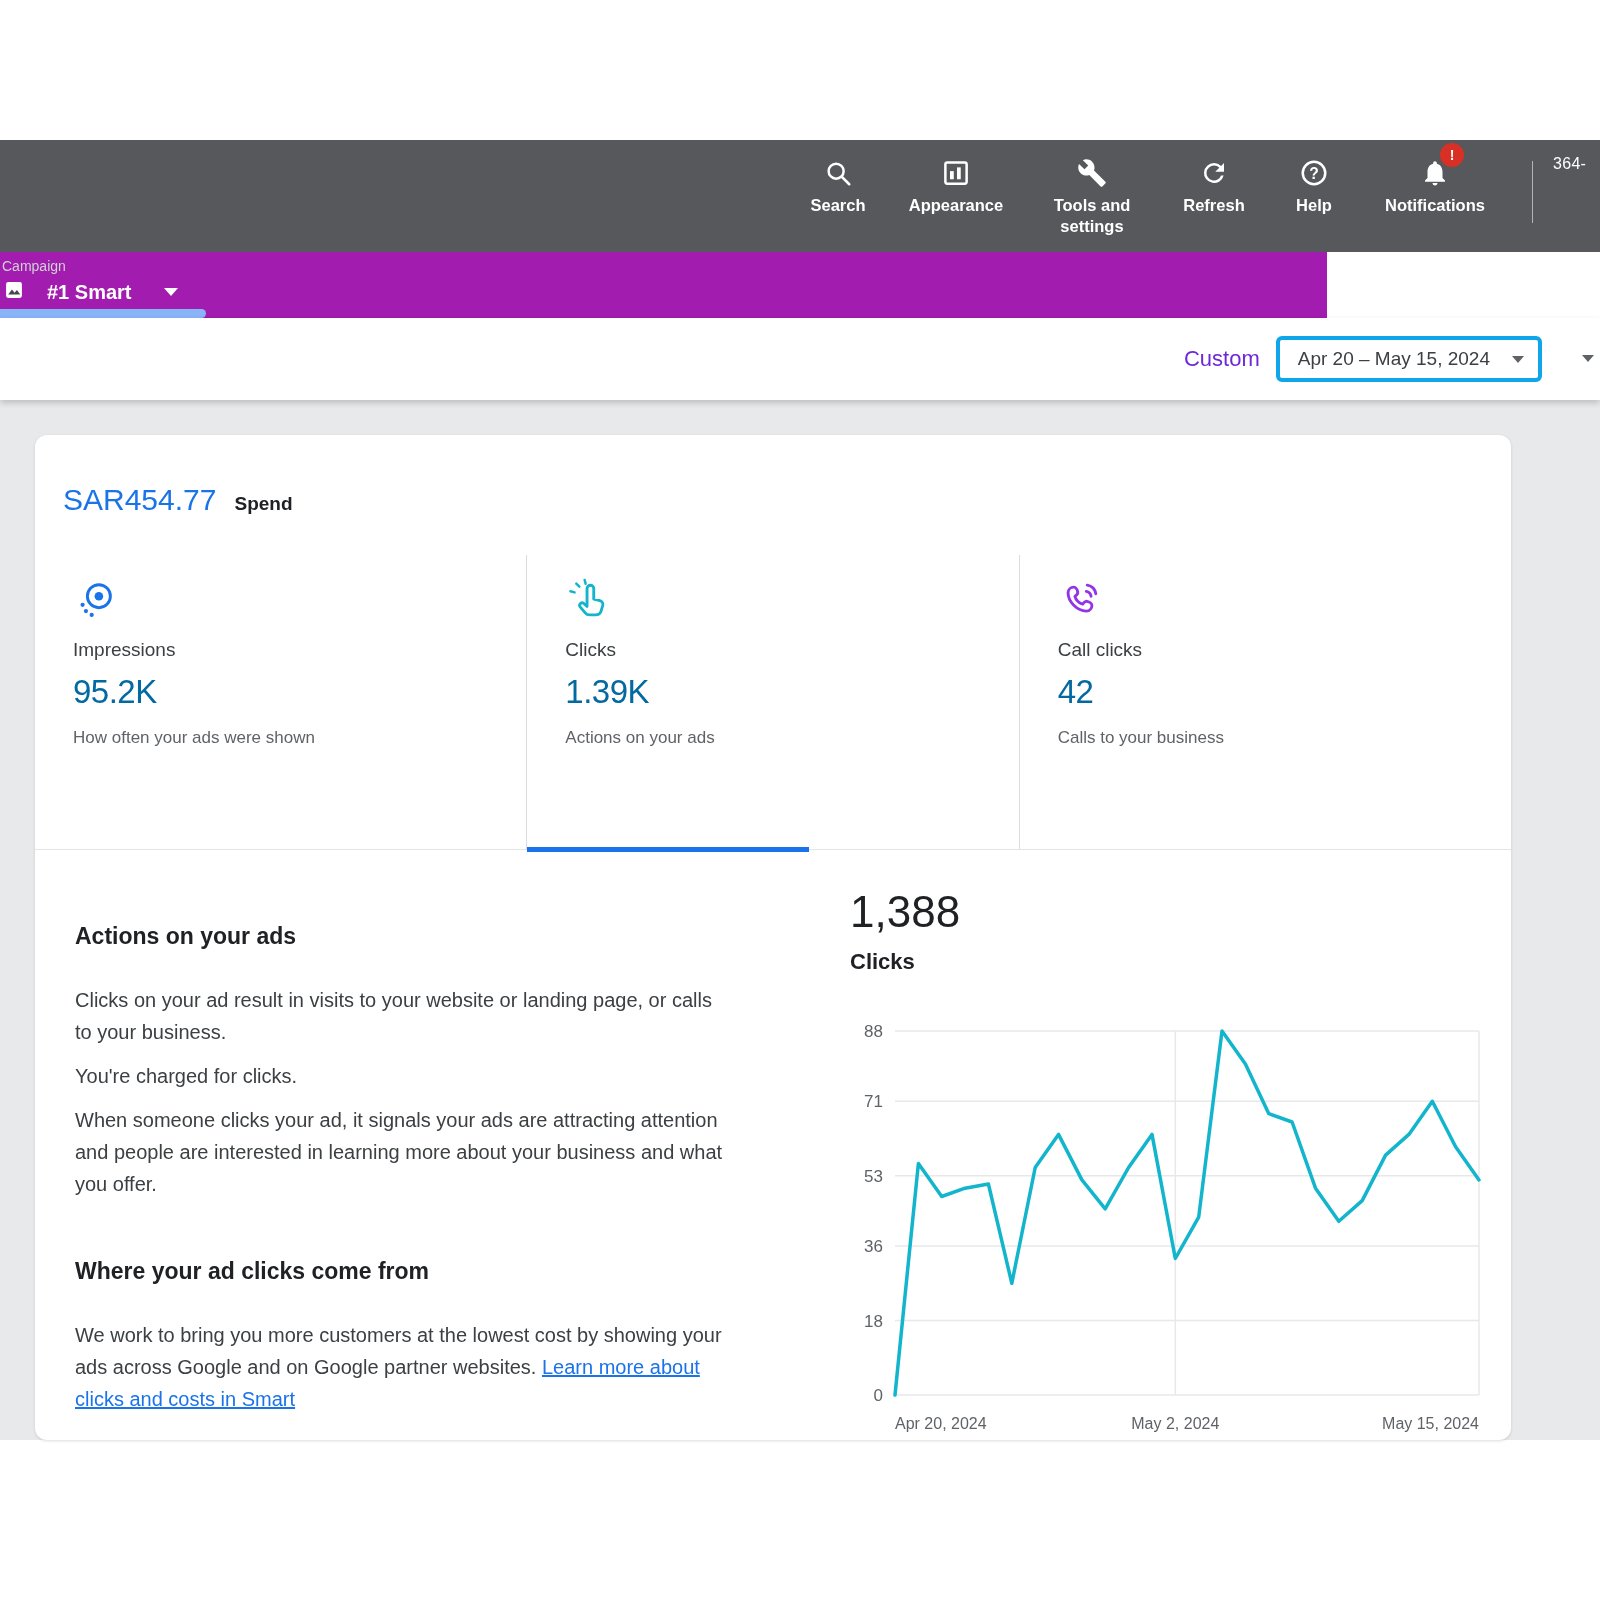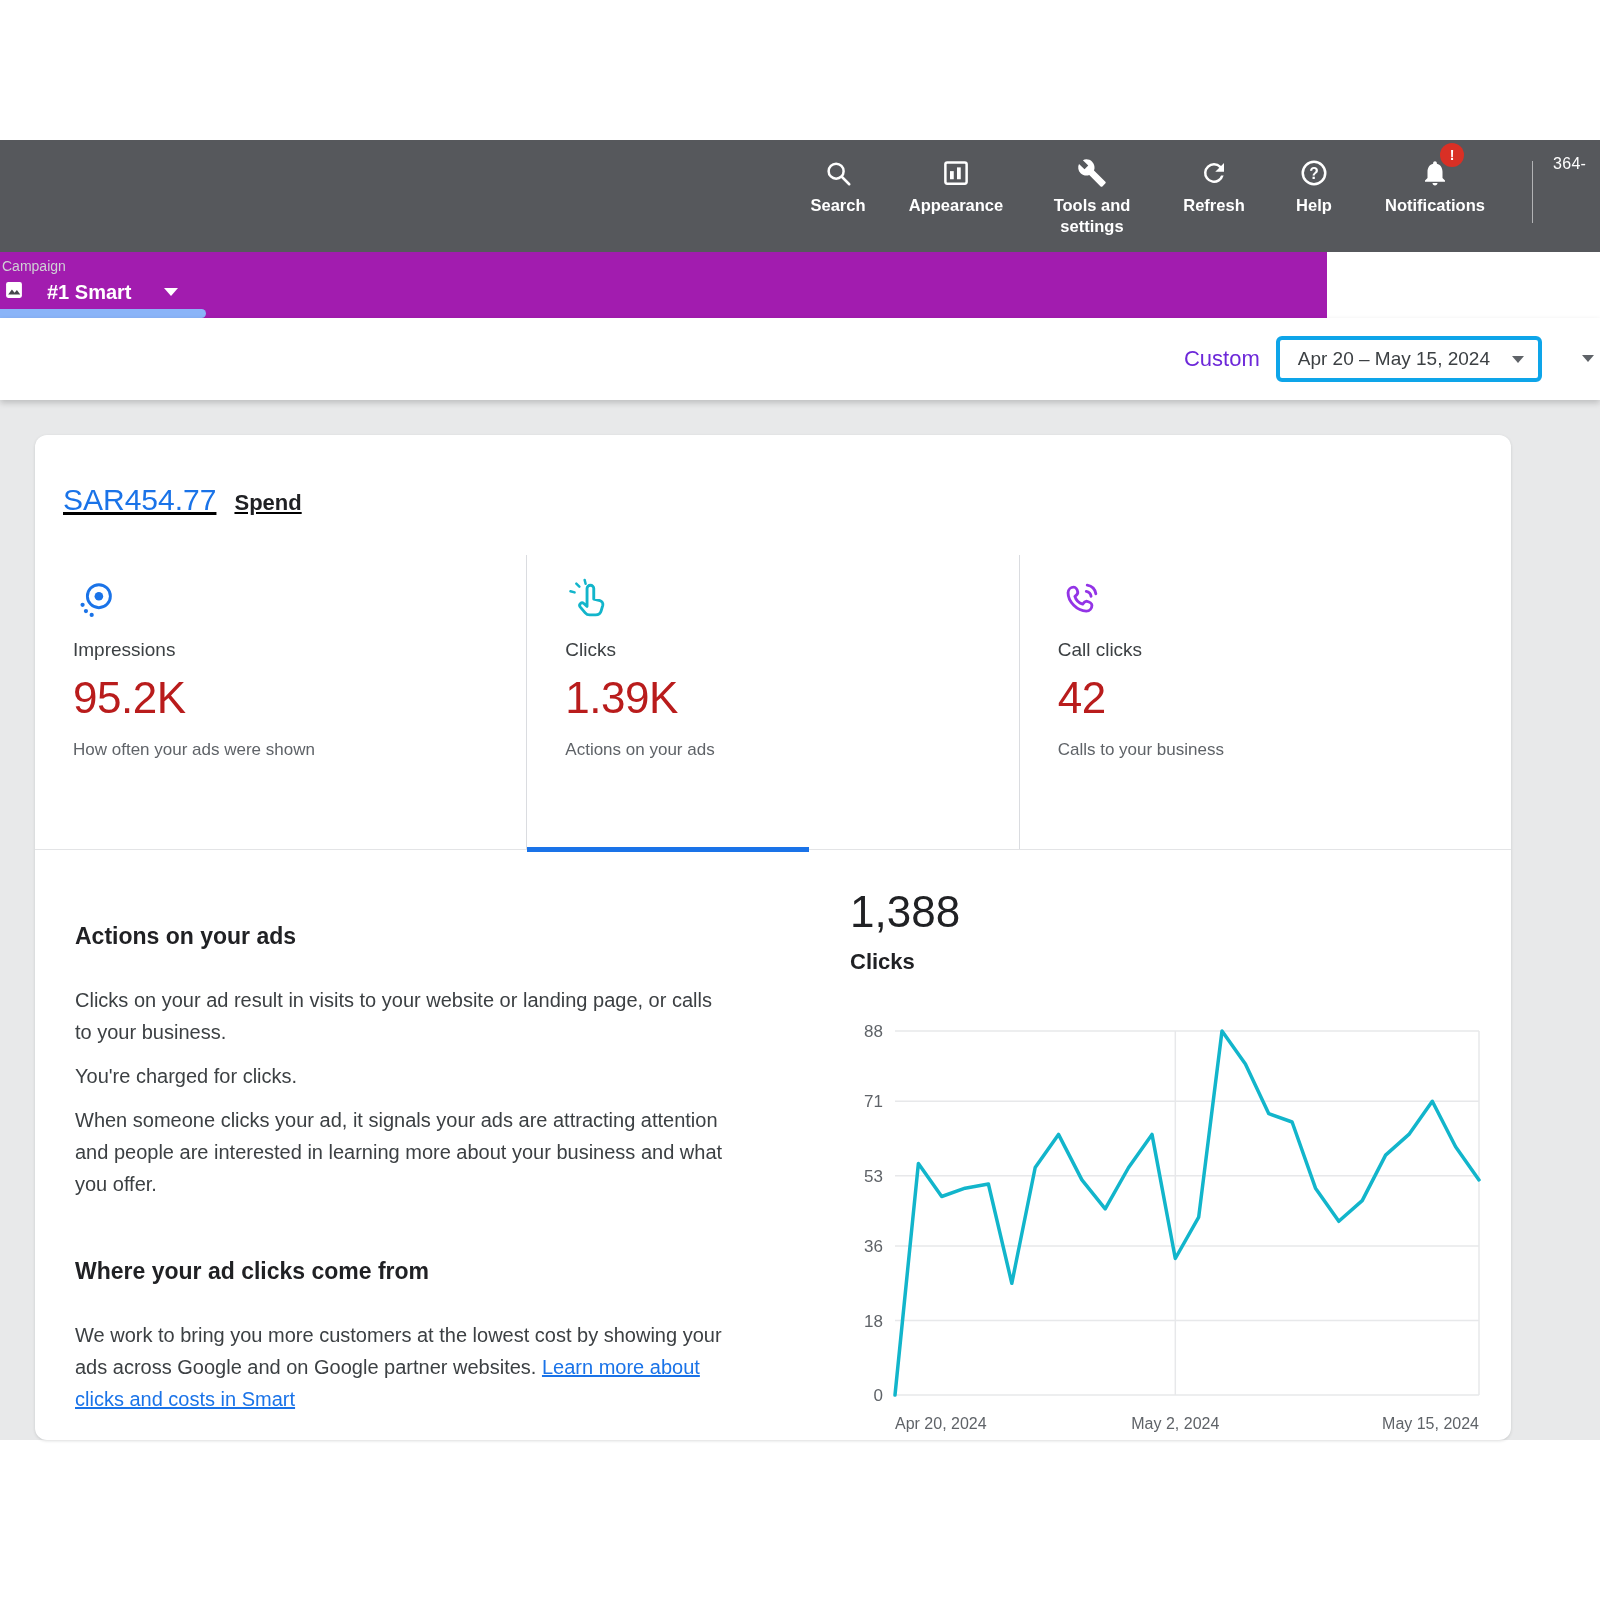--- a/index.html
+++ b/index.html
@@ -31,30 +31,30 @@
   .custom-label { font-size:22px; color:#6d28d9; }
   .datebox { display:flex; align-items:center; height:46px; border:4px solid #0ea5e9; border-radius:6px; padding:0 14px 0 18px; cursor:pointer; background:#fff; }
   .datebox-text { font-size:19px; color:#3c4043; }
   .caret-down-gray { width:0; height:0; border-left:6px solid transparent; border-right:6px solid transparent; border-top:7px solid #5f6368; margin-left:22px; }
   .edge-caret { position:absolute; right:6px; top:37px; width:0; height:0; border-left:6px solid transparent; border-right:6px solid transparent; border-top:7px solid #5f6368; }
 
   
   .main { position:absolute; top:400px; left:0; width:1600px; height:1040px; background:#e8e9ea; }
   .card { position:absolute; top:35px; left:35px; width:1476px; height:1005px; background:#fff; border-radius:12px; box-shadow:0 1px 3px rgba(60,64,67,.18); overflow:hidden; }
 
-  .spend-row { position:absolute; top:48px; left:28px; display:flex; align-items:baseline;text-decoration:underline; }
+  .spend-row { position:absolute; top:48px; left:28px; display:flex; align-items:baseline; }
   .spend-value { font-size:30px; color:#1a73e8; }
-  .spend-label { font-size:22px; font-weight:700; color:#202124; margin-left:18px; }
+  .spend-label { font-size:19px; font-weight:700; color:#202124; margin-left:18px; }
 
   .metrics { position:absolute; top:120px; left:0; width:1476px; height:295px; display:flex; border-bottom:1px solid #e3e4e6; }
   .metric { position:relative; flex:1 1 0; padding:22px 42px 0 38px; cursor:pointer; }
   .metric + .metric { border-left:1px solid #dadce0; }
   .metric-icon { height:48px; display:flex; align-items:center; }
   .metric-label { margin-top:14px; font-size:19px; color:#3c4043; }
-  .metric-value { margin-top:12px; font-size:44px; font-weight:400; color:#b91c1c; letter-spacing:-0.5px; }
+  .metric-value { margin-top:12px; font-size:33px; font-weight:400; color:#0369a1; letter-spacing:-0.5px; }
   .metric-desc { margin-top:14px; font-size:17px; color:#5f6368; line-height:1.5; }
   .metric-selected-bar { position:absolute; left:0; bottom:-3px; width:282px; height:5px; background:#1a73e8; }
 
   .details { position:absolute; top:488px; left:40px; width:655px; }
   .details h3 { font-size:23px; font-weight:700; color:#202124; }
   .details p { font-size:20px; color:#3c4043; line-height:1.6; margin-top:12px; }
   .details h3 + p { margin-top:34px; }
   .details .h2b { margin-top:58px; }
   .details a { color:#1a73e8; text-decoration:underline; cursor:pointer; }
 

